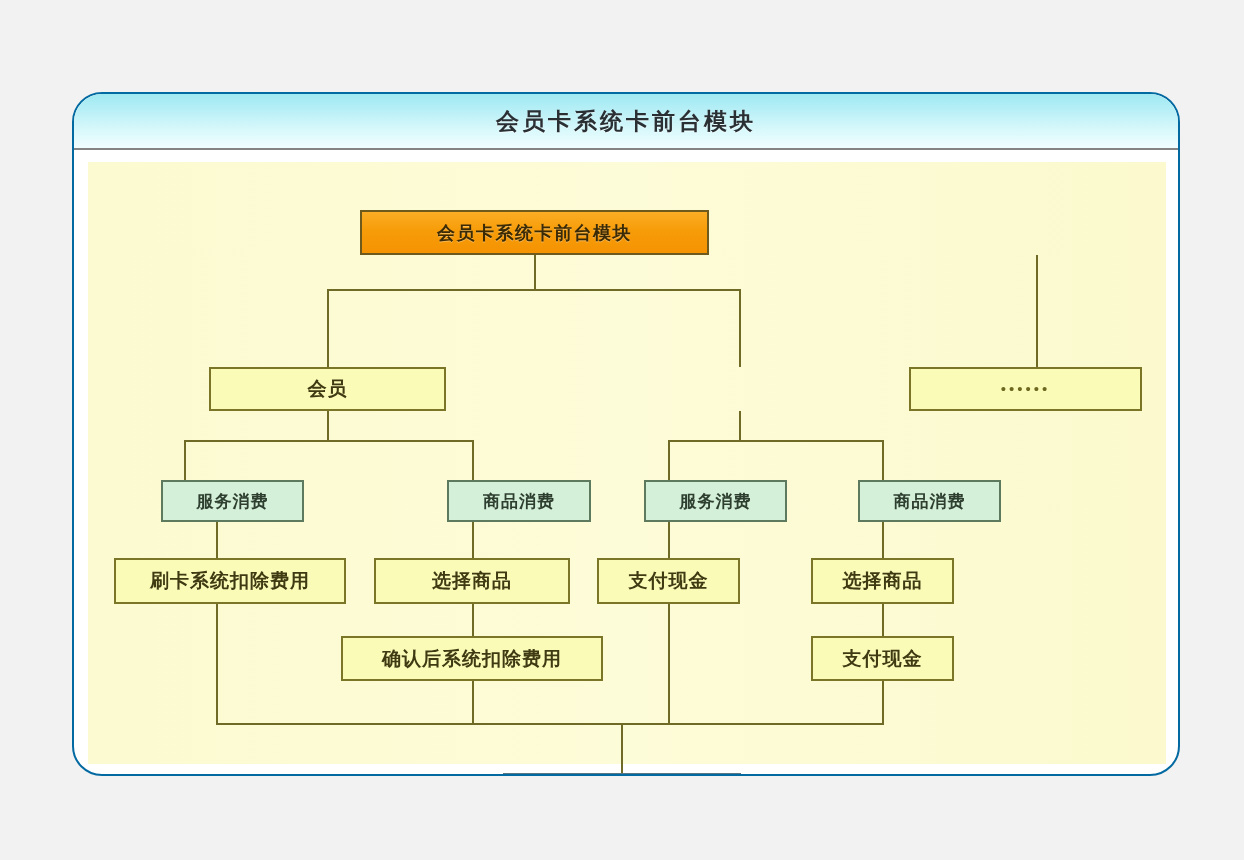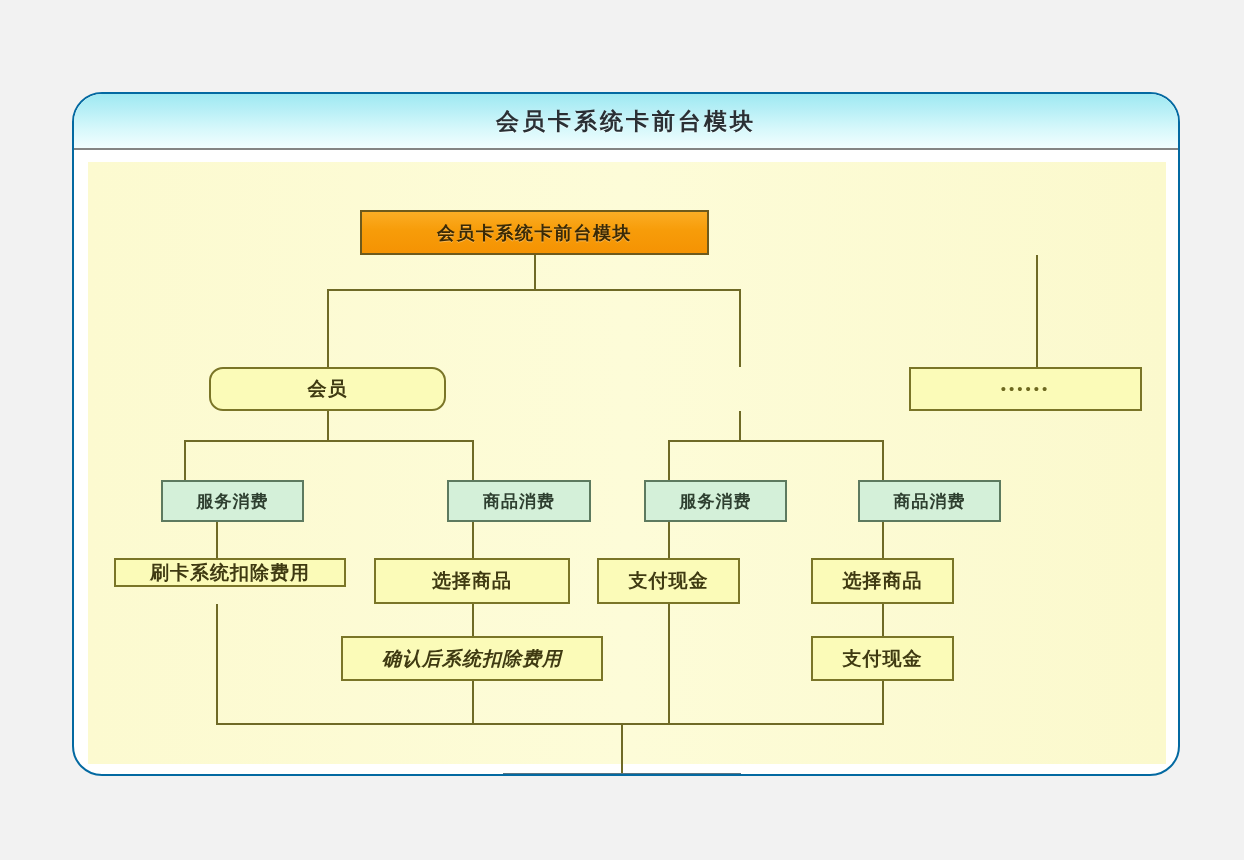--- a/index.html
+++ b/index.html
@@ -173,21 +173,21 @@
 
     <div class="line line-h" style="left:128px; top:561px; width:668px;"></div>
 
     <div class="line line-v" style="left:533px; top:561px; height:50px;"></div>
 
     <div class="node node-orange" style="left:272px; top:48px; width:349px; height:45px;">
       <span>会员卡系统卡前台模块</span>
     </div>
 
 
-    <div class="node node-yellow" style="left:121px; top:205px; width:237px; height:44px;border-radius:14px;">
+    <div class="node node-yellow" style="left:121px; top:205px; width:237px; height:44px;">
       <span>会员</span>
     </div>
 
 
     <div class="node node-dots" style="left:821px; top:205px; width:233px; height:44px;">
       <span>••••••</span>
     </div>
 
     <div class="node node-green" style="left:26px; top:318px; width:143px; height:42px;">
       <span>服务消费</span>
@@ -198,37 +198,37 @@
     </div>
 
     <div class="node node-green" style="left:509px; top:318px; width:143px; height:42px;">
       <span>服务消费</span>
     </div>
 
     <div class="node node-green" style="left:723px; top:318px; width:143px; height:42px;">
       <span>商品消费</span>
     </div>
 
-    <div class="node node-yellow" style="left:26px; top:396px; width:232px; height:29px;">
+    <div class="node node-yellow" style="left:26px; top:396px; width:232px; height:46px;">
       <span>刷卡系统扣除费用</span>
     </div>
 
     <div class="node node-yellow" style="left:286px; top:396px; width:196px; height:46px;">
       <span>选择商品</span>
     </div>
 
     <div class="node node-yellow" style="left:509px; top:396px; width:143px; height:46px;">
       <span>支付现金</span>
     </div>
 
     <div class="node node-yellow" style="left:723px; top:396px; width:143px; height:46px;">
       <span>选择商品</span>
     </div>
 
-    <div class="node node-yellow" style="left:253px; top:474px; width:262px; height:45px;font-style:italic;">
+    <div class="node node-yellow" style="left:253px; top:474px; width:262px; height:45px;">
       <span>确认后系统扣除费用</span>
     </div>
 
     <div class="node node-yellow" style="left:723px; top:474px; width:143px; height:45px;">
       <span>支付现金</span>
     </div>
 
     <div class="node node-blue" style="left:415px; top:611px; width:238px; height:45px;">
       
     </div>

